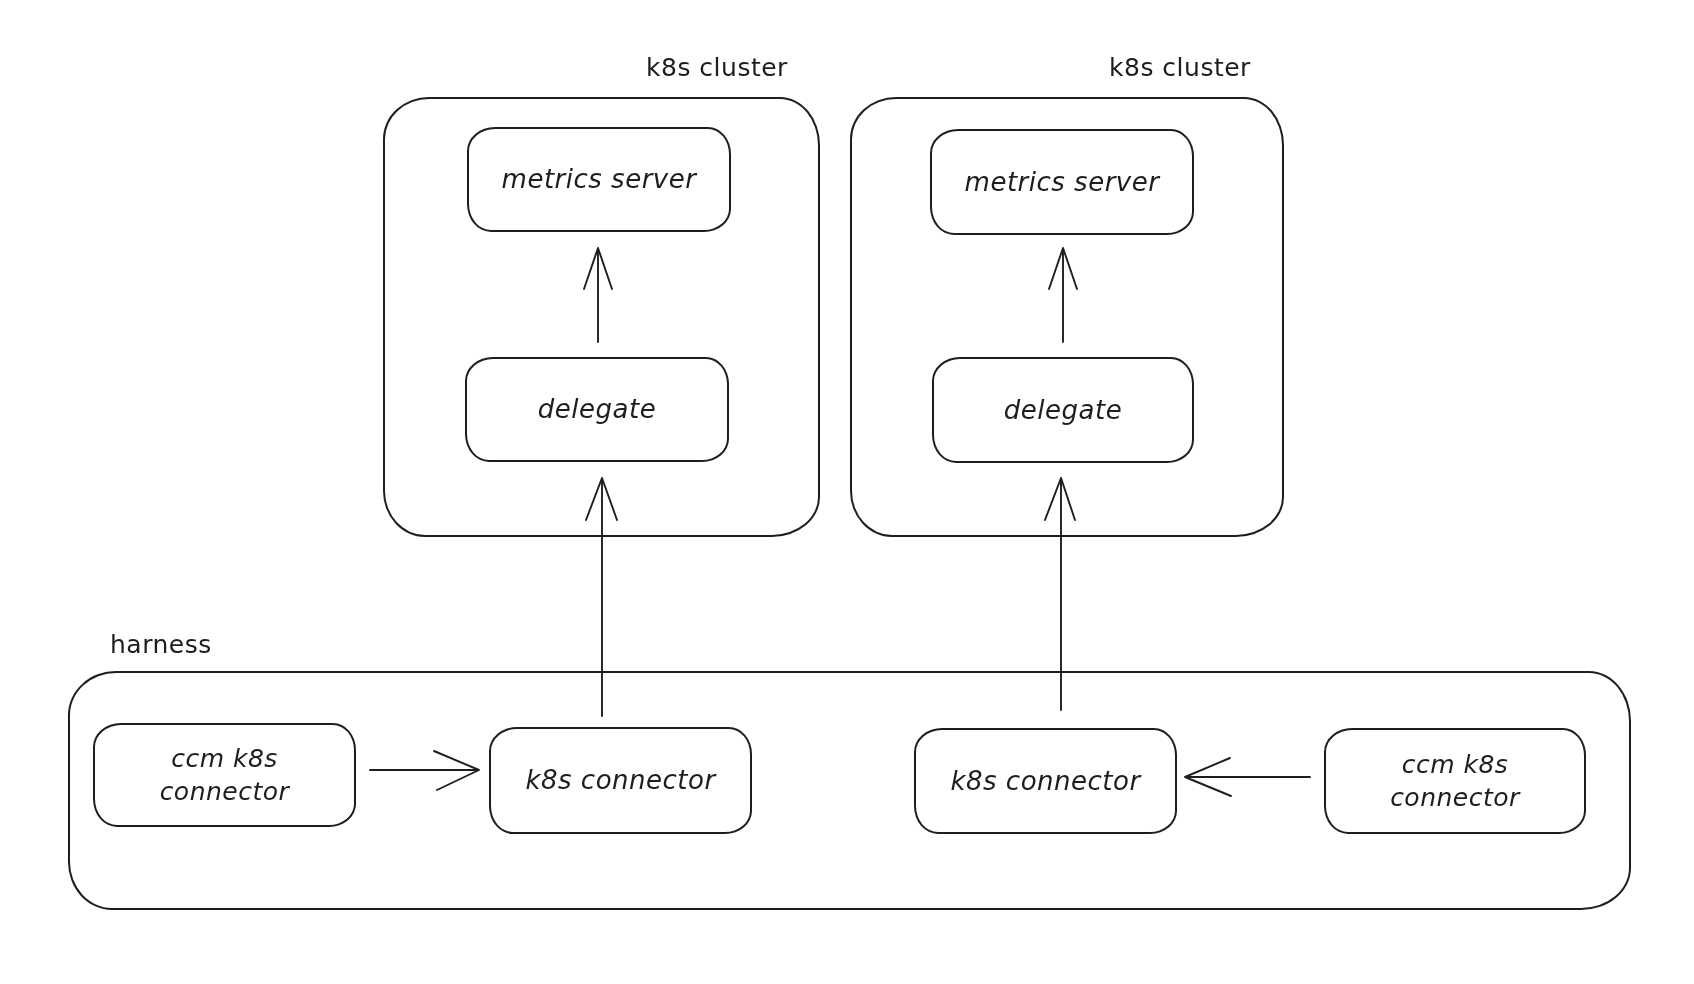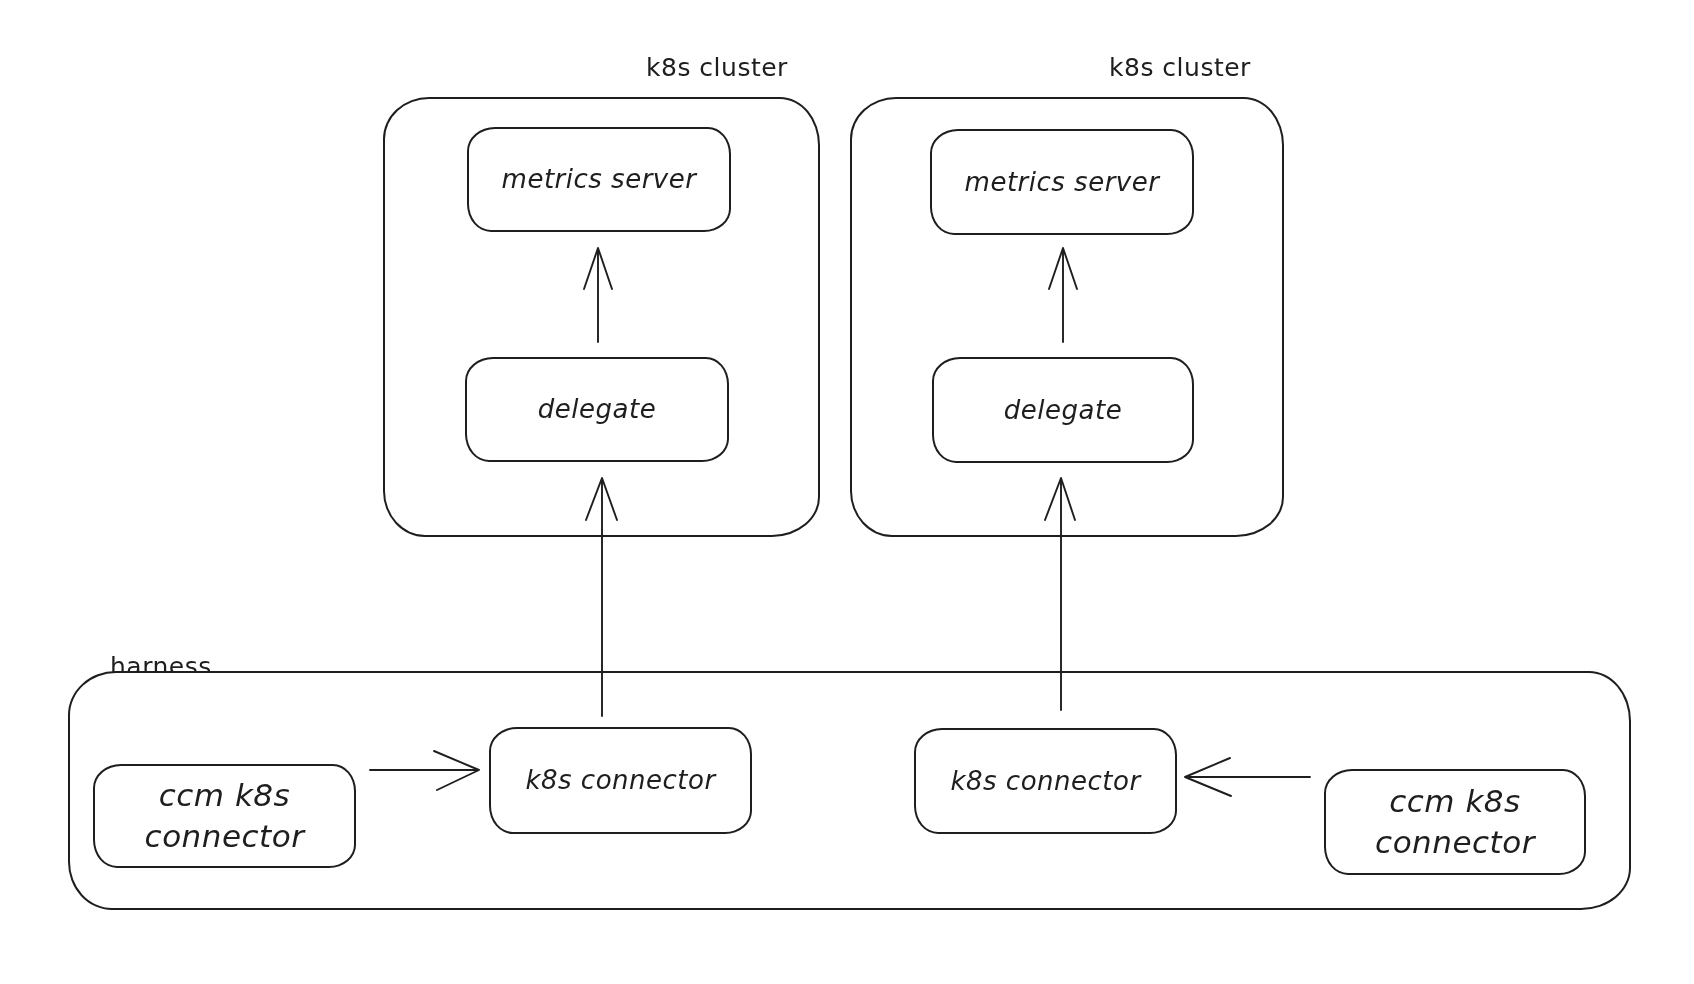--- a/index.html
+++ b/index.html
@@ -36,21 +36,21 @@
     text-align:center;
     border:2.2px solid var(--stroke);
     border-radius:28px 23px 27px 24px / 24px 27px 23px 28px;
     background:var(--bg);
     font-size:26px;
     line-height:1.32;
     letter-spacing:0.5px;
     white-space:nowrap;
     font-style:italic;
   }
-  .node.two-line{font-size:31px;margin-top:41px;}
+  .node.two-line{font-size:25px;}
   .floating-label{
     position:absolute;
     font-size:25px;
     letter-spacing:0.5px;
     white-space:nowrap;
   }
   svg.arrows{
     position:absolute;
     left:0;top:0;width:1694px;height:984px;
     pointer-events:none;
@@ -63,21 +63,21 @@
     stroke-linejoin:round;
   }
 </style>
 </head>
 <body>
 
 <div class="canvas">
 
   <div class="floating-label" style="left:646px;top:53px;">k8s cluster</div>
   <div class="floating-label" style="left:1109px;top:53px;">k8s cluster</div>
-  <div class="floating-label" style="left:110px;top:652px;">harness</div>
+  <div class="floating-label" style="left:110px;top:630px;">harness</div>
 
   <div class="cluster" style="left:383px;top:97px;width:433px;height:436px;"></div>
   <div class="cluster" style="left:850px;top:97px;width:430px;height:436px;"></div>
   <div class="bigbox" style="left:68px;top:671px;width:1559px;height:235px;"></div>
 
   <div class="node" style="left:467px;top:127px;width:260px;height:101px;">metrics server</div>
   <div class="node" style="left:465px;top:357px;width:260px;height:101px;">delegate</div>
 
   <div class="node" style="left:930px;top:129px;width:260px;height:102px;">metrics server</div>
   <div class="node" style="left:932px;top:357px;width:258px;height:102px;">delegate</div>

